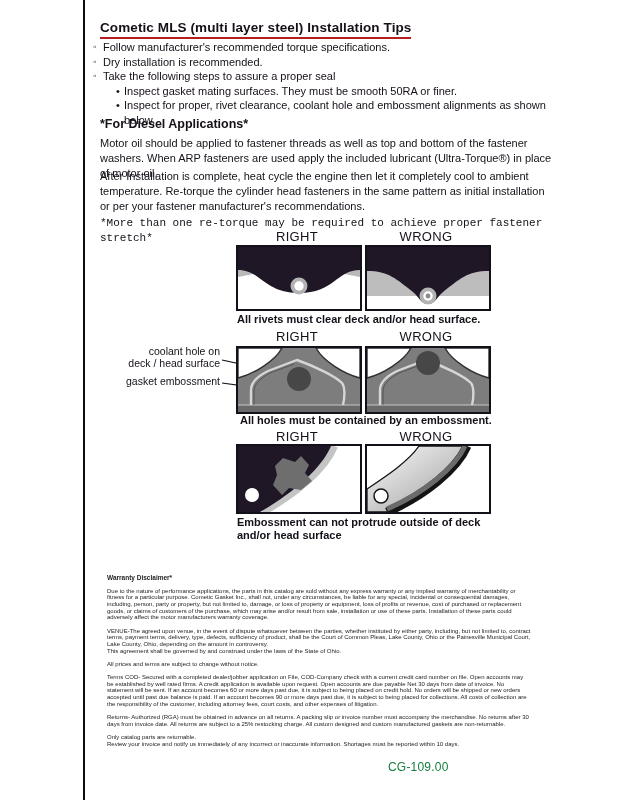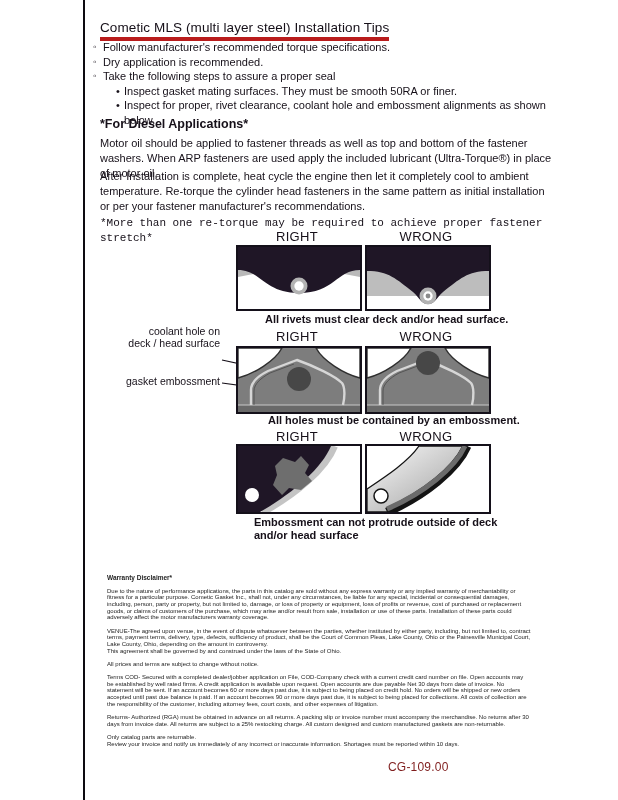--- a/index.html
+++ b/index.html
@@ -4,59 +4,59 @@
 <style>
   html,body{margin:0;padding:0;background:#ffffff;}
   #page{
     position:relative;width:618px;height:800px;background:#fff;overflow:hidden;
     font-family:"Liberation Sans",sans-serif;color:#161019;
   }
   .abs{position:absolute;}
   
   #margin-rule{left:83px;top:0;width:2px;height:800px;background:#0d0a10;}
   
-  #title{left:100px;top:20px;font-size:13.5px;font-weight:normal;letter-spacing:.1px;
-    border-bottom:4px solid #b91c1c;padding-bottom:2px;}
+  #title{left:100px;top:20px;font-size:13.5px;font-weight:bold;letter-spacing:.1px;
+    border-bottom:2px solid #b91c1c;padding-bottom:2px;}
   
   #tips{left:93px;top:40px;width:460px;font-size:11px;line-height:14.5px;}
   .tip{position:relative;padding-left:10px;}
   .tip:before{content:"◦";position:absolute;left:0;top:0;font-size:10px;}
   .subtip{position:relative;padding-left:31px;}
   .subtip:before{content:"•";position:absolute;left:23px;top:0;}
   
   #diesel-heading{left:100px;top:117px;font-size:12.5px;font-weight:bold;text-align:center;}
   .para{left:100px;width:452px;font-size:11px;line-height:15px;}
   #diesel-p0{top:136px;}
   #diesel-p1{top:169px;}
   #diesel-p2{top:216px;font-family:Liberation Mono, monospace;}
   
   .rw-head{width:122px;text-align:center;font-size:13px;font-weight:normal;letter-spacing:.3px;}
   .dbox{width:122px;border:2px solid #14101a;background:#fff;line-height:0;}
   .dbox svg{display:block;}
-  .caption{font-size:11px;font-weight:bold;line-height:12.5px;white-space:pre-line;margin-left:28px;}
+  .caption{font-size:11px;font-weight:bold;line-height:12.5px;white-space:pre-line;}
   .annotation{font-size:10.5px;line-height:11.5px;text-align:right;white-space:pre-line;width:120px;}
   
   #warranty{left:107px;top:574px;width:424px;color:#1d1d1d;}
   #warranty .wp{font-size:6px;line-height:6.7px;margin:0 0 6.5px 0;white-space:pre-line;}
   #warranty-heading{font-size:6.5px;font-weight:bold;margin:0 0 6.5px 0;}
   
-  #page-code{left:388px;top:760px;font-size:12px;color:#7f1d1d;letter-spacing:.2px;}
+  #page-code{left:388px;top:760px;font-size:12px;color:#15803d;letter-spacing:.2px;}
 </style>
 </head>
 <body>
 
 <div id="page">
 
   <div id="margin-rule" class="abs"></div>
 
   <div id="title" class="abs">Cometic MLS (multi layer steel) Installation Tips</div>
 
   <div id="tips" class="abs">
     <div class="tip">Follow manufacturer's recommended torque specifications.</div>
-    <div class="tip">Dry application is recommended.</div>
+    <div class="tip">Dry installation is recommended.</div>
     <div class="tip">Take the following steps to assure a proper seal</div>
     <div class="subtip">Inspect gasket mating surfaces.  They must be smooth 50RA or finer.</div>
     <div class="subtip">Inspect for proper, rivet clearance, coolant hole and embossment alignments as shown below.</div>
   </div>
 
   <div id="diesel-heading" class="abs">*For Diesel Applications*</div>
   <div id="diesel-p0" class="abs para">Motor oil should be applied to fastener threads as well as top and bottom of the fastener washers. When ARP fasteners are used apply the included lubricant (Ultra-Torque®) in place of motor oil.</div>
   <div id="diesel-p1" class="abs para">After Installation is complete, heat cycle the engine then let it completely cool to ambient temperature. Re-torque the cylinder head fasteners in the same pattern as initial installation or per your fastener manufacturer's recommendations.</div>
   <div id="diesel-p2" class="abs para">*More than one re-torque may be required to achieve proper fastener stretch*</div>
 
@@ -81,21 +81,21 @@
       <circle cx="61" cy="49" r="8.5" fill="#b3b3b3"></circle>
       <circle cx="61" cy="49" r="4.7" fill="#ffffff"></circle>
       <circle cx="61" cy="49" r="2.4" fill="#8a8a8a"></circle>
     </svg>
   </div>
   <div class="abs caption" style="left:237px;top:313px;">All rivets must clear deck and/or head surface.</div>
 
   <div class="abs rw-head" style="left:236px;top:329px;">RIGHT</div>
   <div class="abs rw-head" style="left:365px;top:329px;">WRONG</div>
 
-  <div class="abs annotation" style="left:100px;top:326px;">coolant hole on
+  <div class="abs annotation" style="left:100px;top:346px;">coolant hole on
 deck / head surface</div>
   <div class="abs annotation" style="left:100px;top:376px;">gasket embossment</div>
 
   <svg class="abs" style="left:221px;top:356px;" width="80" height="38">
     <line x1="1" y1="4" x2="75" y2="20" stroke="#161019" stroke-width="1.2"></line>
     <line x1="1" y1="27" x2="38" y2="32" stroke="#161019" stroke-width="1.2"></line>
   </svg>
 
   <div class="abs dbox" style="left:236px;top:346px;">
     <svg width="122" height="64" viewBox="0 0 122 64">
@@ -143,21 +143,21 @@
           <stop offset="1" stop-color="#9c9c9c"></stop>
         </linearGradient>
       </defs>
       <rect width="122" height="66" fill="#ffffff"></rect>
       <path d="M52,0 H100 C90,23 58,49 20,66 H0 V43 C18,31 41,16 52,0 Z" fill="url(#g3)" stroke="#141414" stroke-width="1.3"></path>
       <path d="M100,0 C90,23 58,49 20,66" fill="none" stroke="#141414" stroke-width="9"></path>
       <path d="M98,0 C88,22 57,47 20,63" fill="none" stroke="#6b6b6b" stroke-width="5"></path>
       <circle cx="14" cy="50" r="7" fill="#ffffff" stroke="#141414" stroke-width="1.5"></circle>
     </svg>
   </div>
-  <div class="abs caption" style="left:226px;top:516px;width:250px;">Embossment can not protrude outside of deck
+  <div class="abs caption" style="left:237px;top:516px;width:250px;">Embossment can not protrude outside of deck
 and/or head surface</div>
 
   <div id="warranty" class="abs">
     <p id="warranty-heading">Warranty Disclaimer*</p>
     <p class="wp">Due to the nature of performance applications, the parts in this catalog are sold without any express warranty or any implied warranty of merchantability or fitness for a particular purpose.  Cometic Gasket Inc., shall not, under any circumstances, be liable for any special, incidental or consequential damages, including, person, party or property, but not limited to, damage, or loss of property or equipment, loss of profits or revenue, cost of purchased or replacement goods, or claims of customers of the purchase, which may arise and/or result from sale, installation or use of these parts.  Installation of these parts could adversely affect the motor manufacturers warranty coverage.</p>
     <p class="wp">VENUE-The agreed upon venue, in the event of dispute whatsoever between the parties, whether instituted by either party, including, but not limited to, contract terms, payment terms, delivery, type, defects, sufficiency of product, shall be the Court of Common Pleas, Lake County, Ohio or the Painesville Municipal Court, Lake County, Ohio, depending on the amount in controversy.
 This agreement shall be governed by and construed under the laws of the State of Ohio.</p>
     <p class="wp">All prices and terms are subject to change without notice.</p>
     <p class="wp">Terms COD- Secured with a completed dealer/jobber application on File, COD-Company check with a current credit card number on file.  Open accounts may be established by well rated firms.  A credit application is available upon request.  Open accounts are due payable Net 30 days from date of invoice.  No statement will be sent.  If an account becomes 60 or more days past due, it is subject to being placed on credit hold.  No orders will be shipped or new orders accepted until past due balance is paid.  If an account becomes 90 or more days past due, it is subject to being placed for collections.  All costs of collection are the responsibility of the customer, including attorney fees, court costs, and other expenses of litigation.</p>
     <p class="wp">Returns- Authorized (RGA) must be obtained in advance on all returns.  A packing slip or invoice number must accompany the merchandise.  No returns after 30 days from invoice date.  All returns are subject to a 25% restocking charge.  All custom designed and custom manufactured gaskets are non-returnable.</p>

